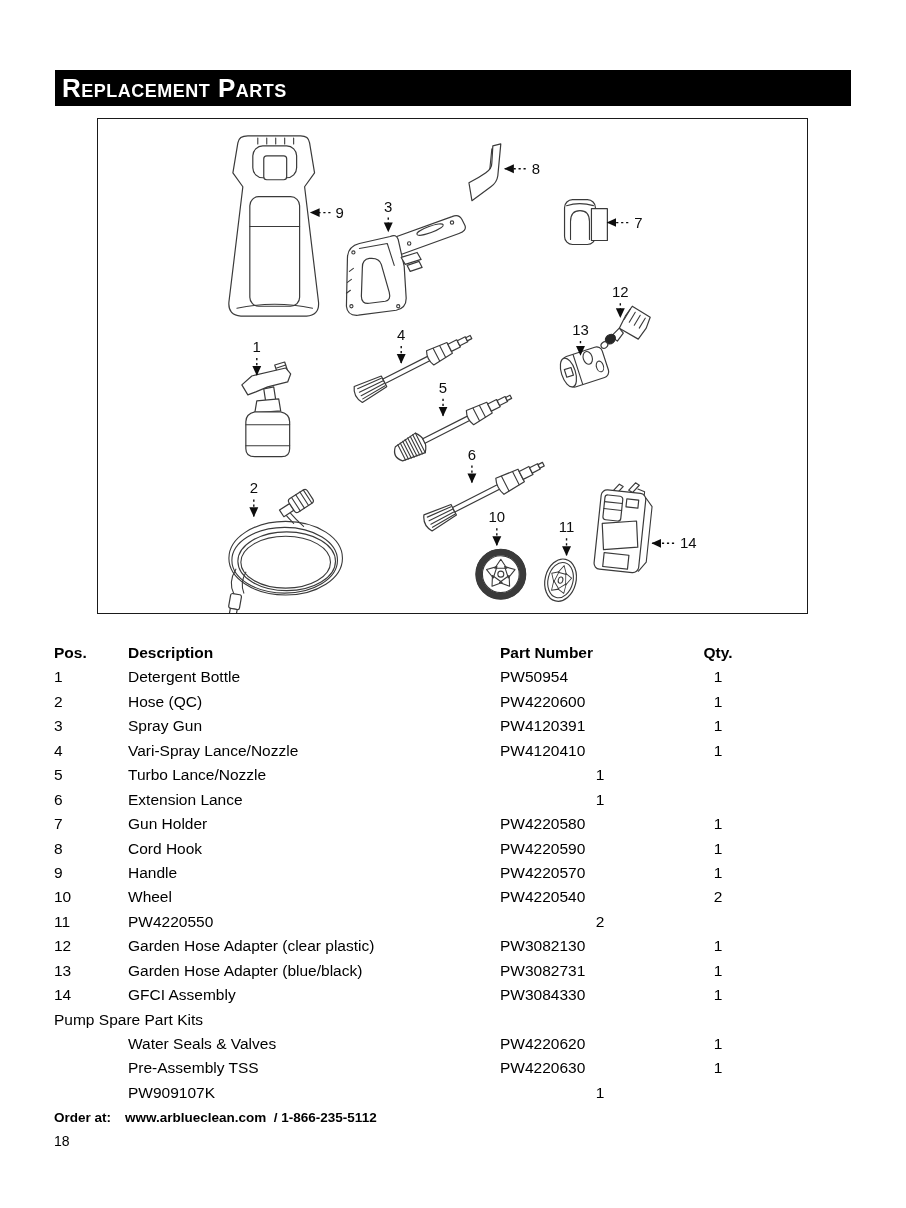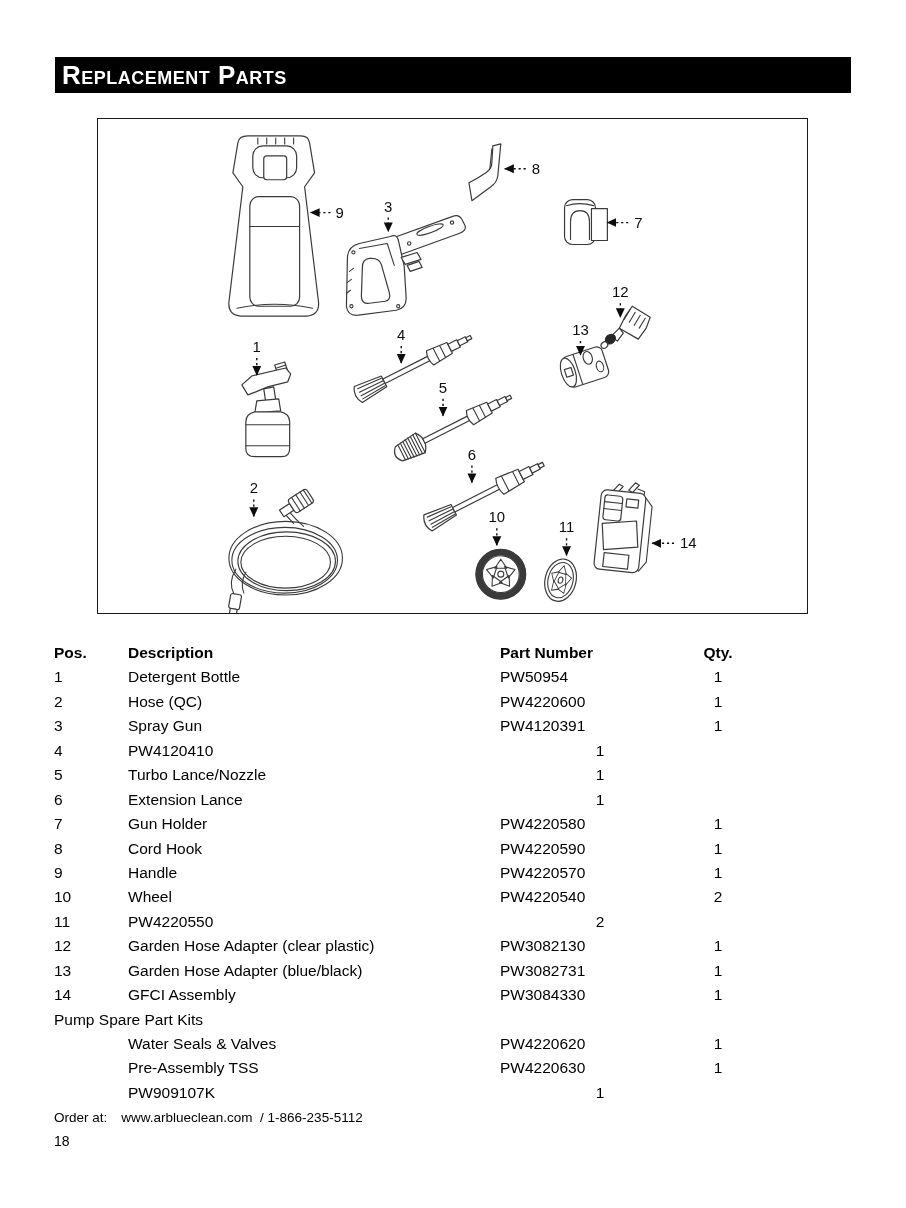--- a/index.html
+++ b/index.html
@@ -2,21 +2,21 @@
 <html><head>
 <meta charset="utf-8">
 <style>
   html,body{margin:0;padding:0;background:#e8e8e8;}
   .page{
     position:relative;width:906px;height:1208px;margin:0 auto;background:#ffffff;
     font-family:"Liberation Sans",sans-serif;color:#000;overflow:hidden;
   }
   
   .header-bar{
-    position:absolute;left:55px;top:57px;width:796px;height:36px;background:#000;
+    position:absolute;left:55px;top:70px;width:796px;height:36px;background:#000;
     display:flex;align-items:center;
   }
   .header-bar .title{
     color:#fff;font-size:26px;font-weight:bold;font-variant:small-caps;
     text-transform:capitalize;letter-spacing:.5px;padding-left:7px;line-height:1;
   }
   
   .diagram-box{
     position:absolute;left:97px;top:118px;width:711px;height:496px;
     border:1.5px solid #1a1a1a;background:#fff;box-sizing:border-box;
@@ -29,21 +29,21 @@
   svg .co-text{font:15px "Liberation Sans",sans-serif;fill:#0d0d0d;}
   
   .parts-table{position:absolute;left:54px;top:641px;width:764px;font-size:15.5px;}
   .tr{display:grid;grid-template-columns:74px 372px 200px 36px;height:24.45px;line-height:24.45px;}
   .tr span{white-space:nowrap;overflow:visible;}
   .tr .qty{text-align:center;}
   .thead span{font-weight:bold;}
   .section-row{font-weight:normal;height:24.45px;line-height:24.45px;}
   .kit .pos{visibility:hidden;}
   
-  .order-line{position:absolute;left:54px;top:1110px;font-size:13.5px;font-weight:normal;white-space:pre;}
+  .order-line{position:absolute;left:54px;top:1110px;font-size:13.5px;font-weight:bold;white-space:pre;}
   .order-line .contact{margin-left:14px;}
   .page-number{position:absolute;left:54px;top:1133px;font-size:14px;}
 </style>
 </head>
 <body>
 
 <div class="page">
 
   <div class="header-bar">
     <span class="title">Replacement Parts</span>
@@ -293,20 +293,21 @@
       <span class="qty">1</span>
     </div>
     <div class="tr">
       <span class="pos">3</span>
       <span class="desc">Spray Gun</span>
       <span class="part">PW4120391</span>
       <span class="qty">1</span>
     </div>
     <div class="tr">
       <span class="pos">4</span>
+      <span class="desc">Vari-Spray Lance/Nozzle</span>
       <span class="part">PW4120410</span>
       <span class="qty">1</span>
     </div>
     <div class="tr">
       <span class="pos">5</span>
       <span class="desc">Turbo Lance/Nozzle</span>
       <span class="qty">1</span>
     </div>
     <div class="tr">
       <span class="pos">6</span>

